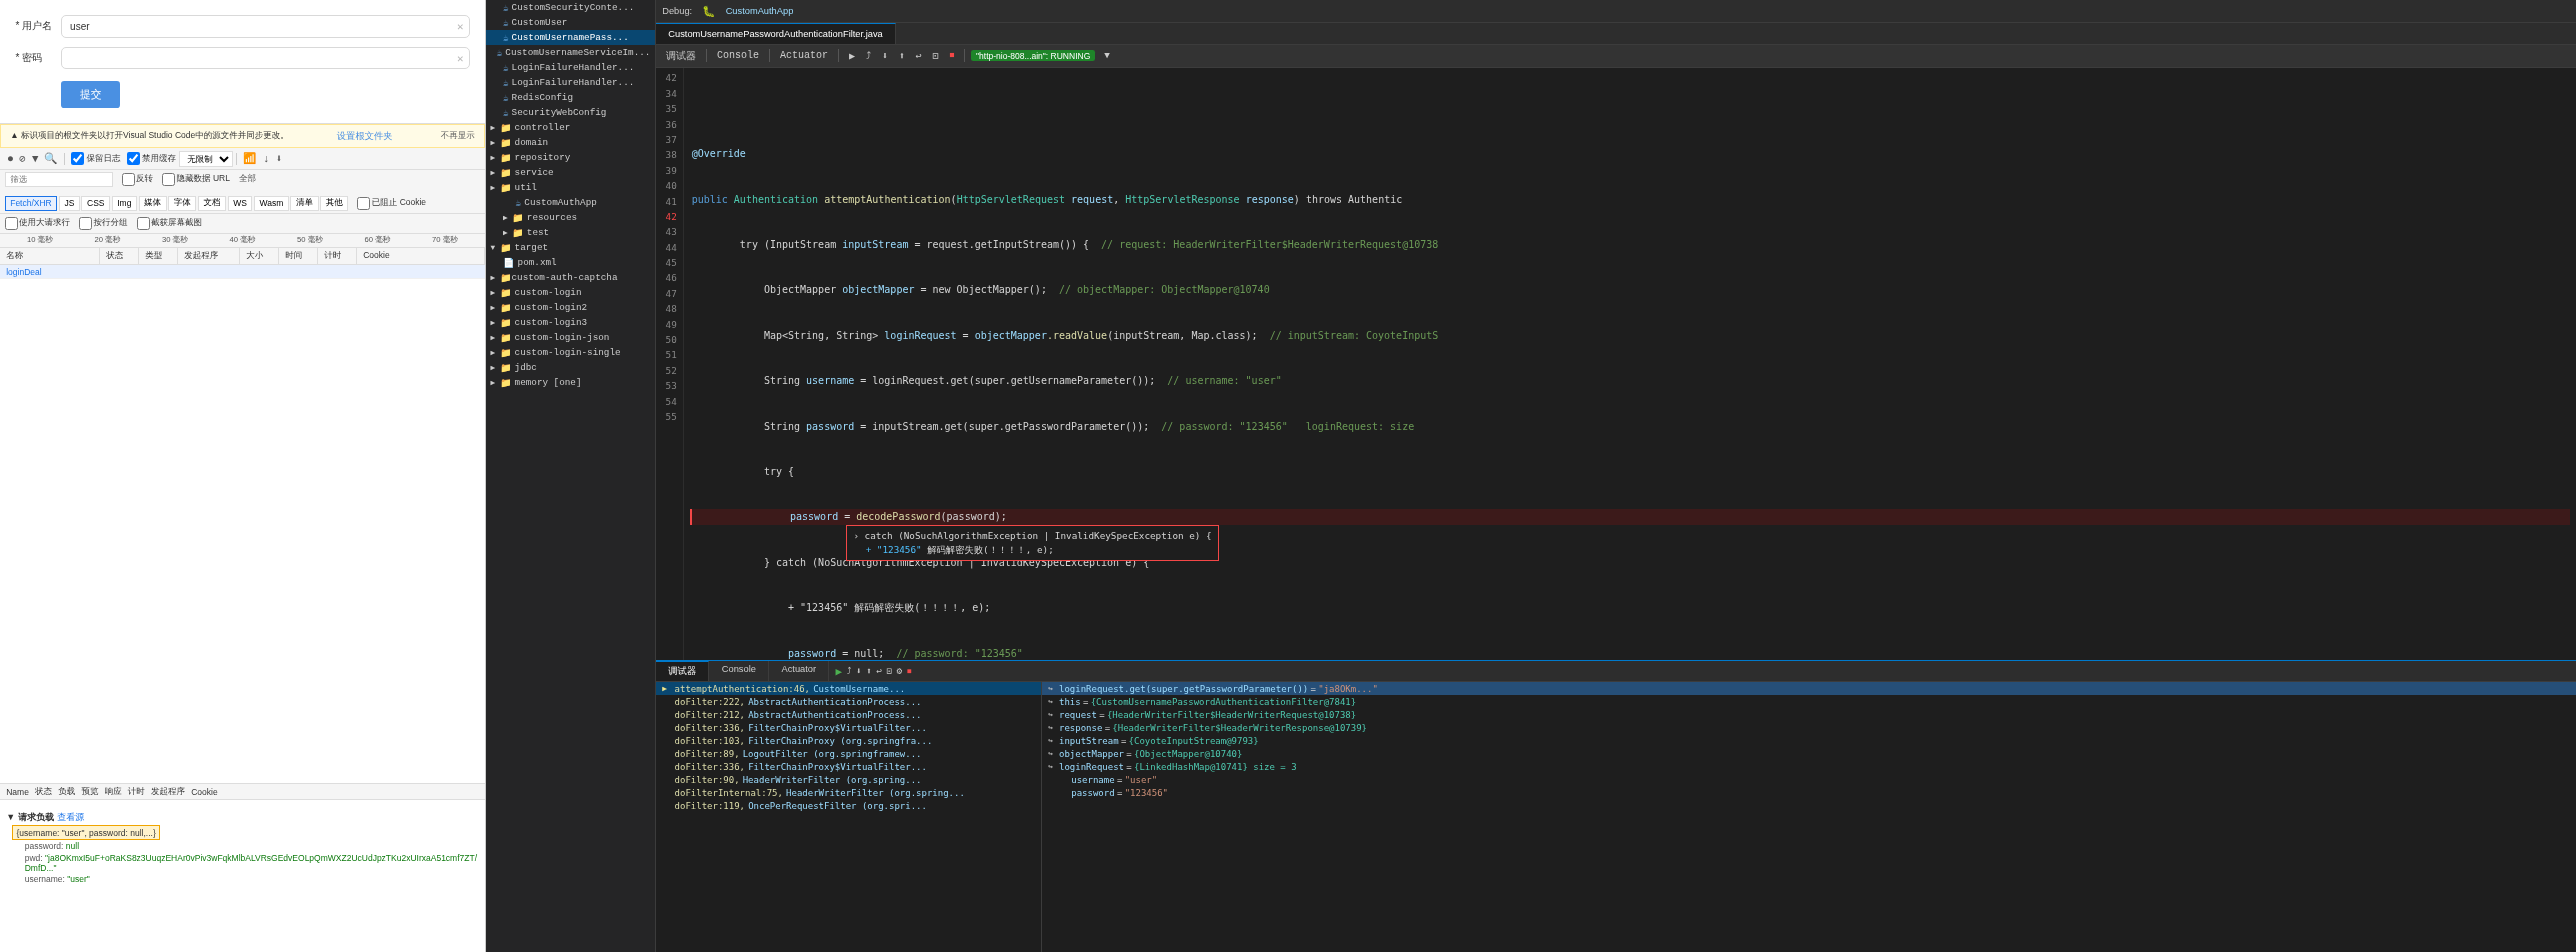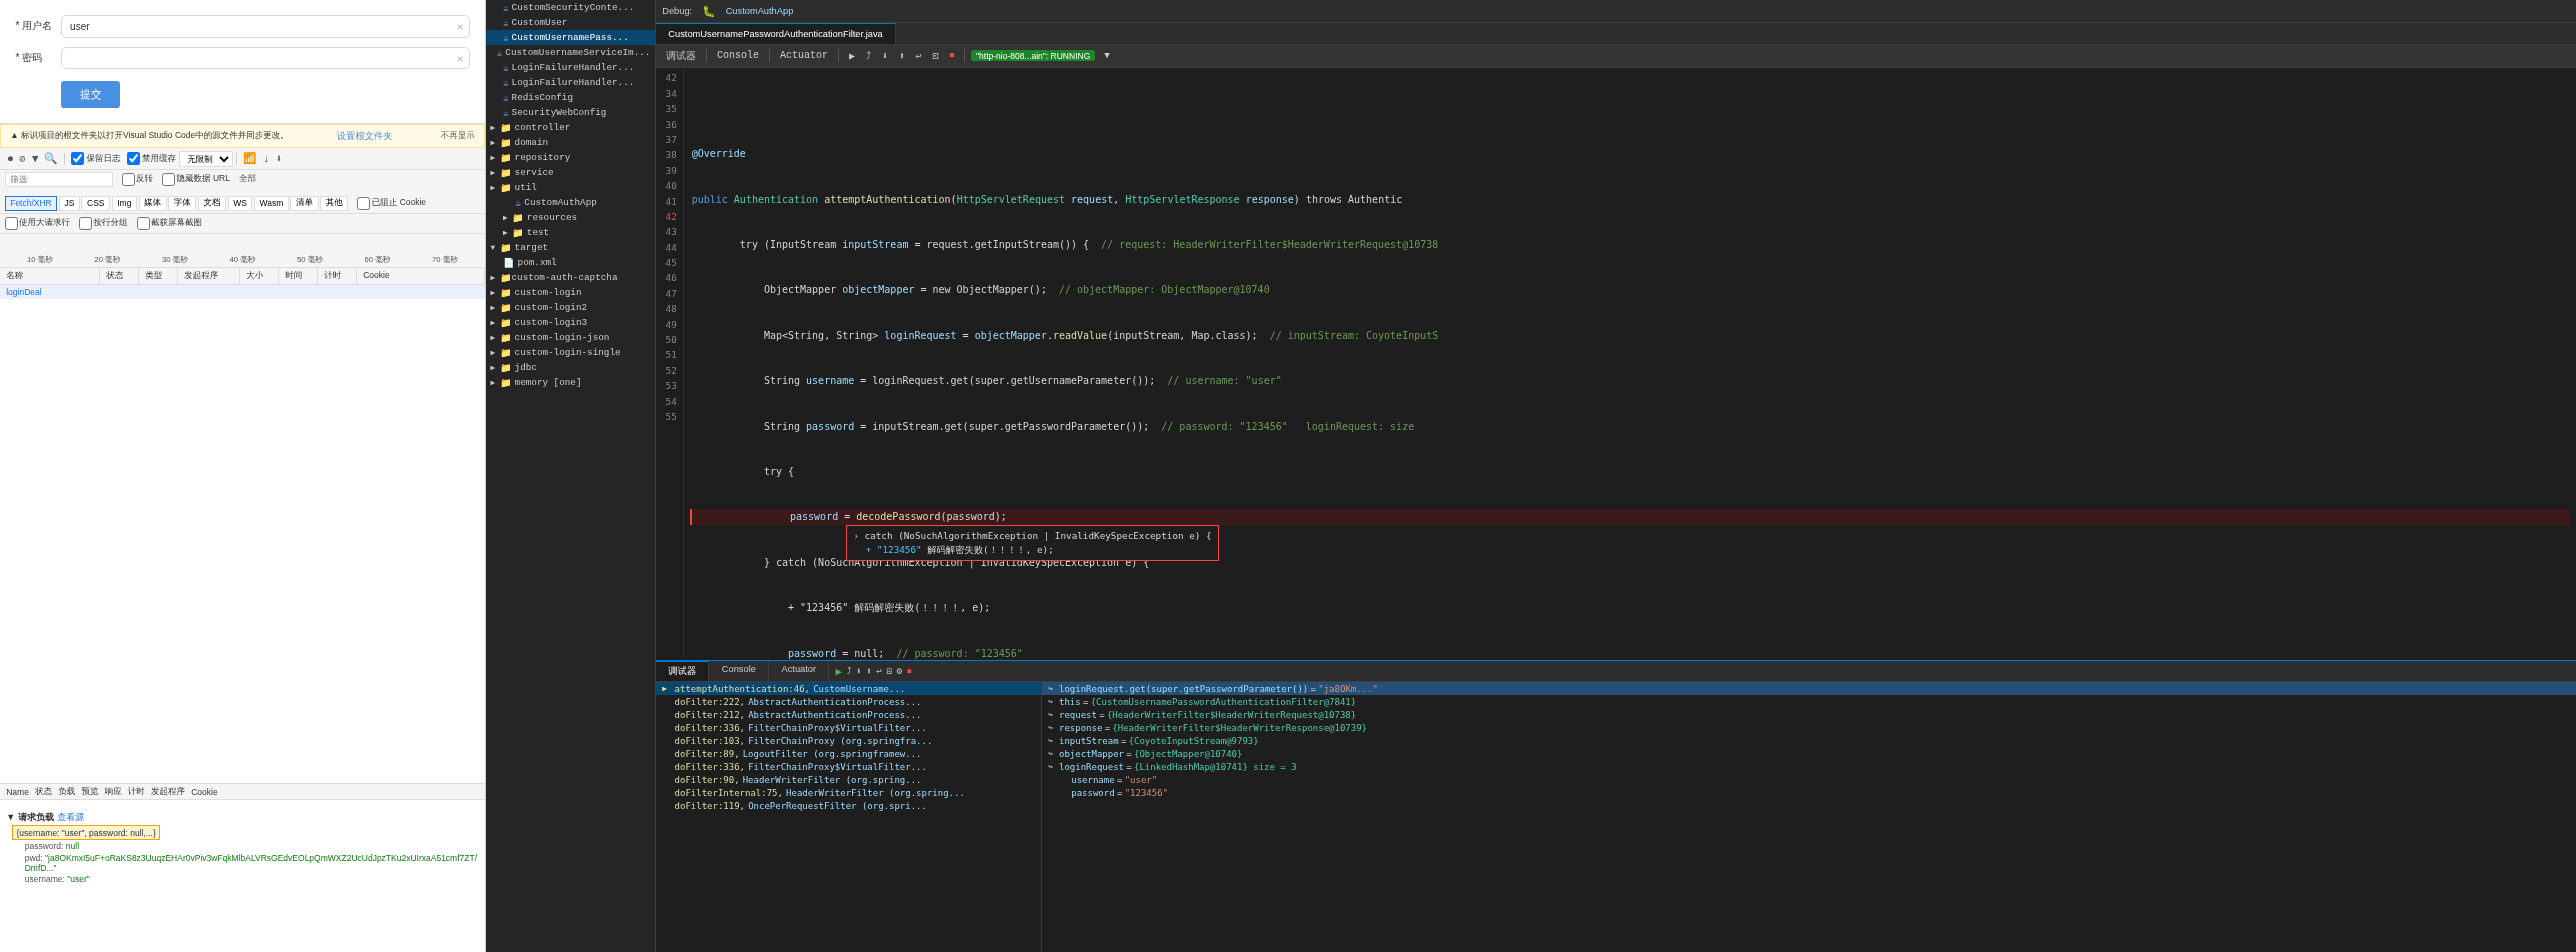--- a/index.html
+++ b/index.html
@@ -149,21 +149,21 @@
     
     .error-box { position: absolute; background: #1e1e1e; border: 0.8px solid #f44747; padding: 3.1px 6.2px; font-size: 9.3px; font-family: 'Consolas', monospace; color: #d4d4d4; z-index: 100; white-space: nowrap; }
     .error-plus { color: #4fc1ff; }
 
     
     ::-webkit-scrollbar { width: 6.2px; height: 6.2px; }
     ::-webkit-scrollbar-track { background: #1e1e1e; }
     ::-webkit-scrollbar-thumb { background: #555; border-radius: 3.1px; }
 
     .timescale { display: flex; align-items: center; background: #f5f5f5; border-bottom: 0.8px solid #ddd; padding: 1.5px 6.2px; font-size: 7.7px; font-family: sans-serif; color: #555; flex-shrink: 0; }
-    .timescale-item { flex: 1; text-align: center; margin-top: 20px; }
+    .timescale-item { flex: 1; text-align: center; }
 
     
     .req-payload-section { padding: 3.1px 0; }
     .req-section-header { font-size: 9px; font-family: sans-serif; font-weight: bold; color: #333; padding: 1.5px 0; display: flex; align-items: center; gap: 3.1px; cursor: pointer; }
     .req-section-link { color: #1a73e8; font-weight: normal; }
     .req-section-content { padding-left: 6.2px; font-size: 8.5px; font-family: monospace; }
     .req-highlight { background: #fff3cd; border: 0.8px solid #f0a500; padding: 1.5px 3.1px; display: inline-block; }
   </style>
 </head>
 <body>

